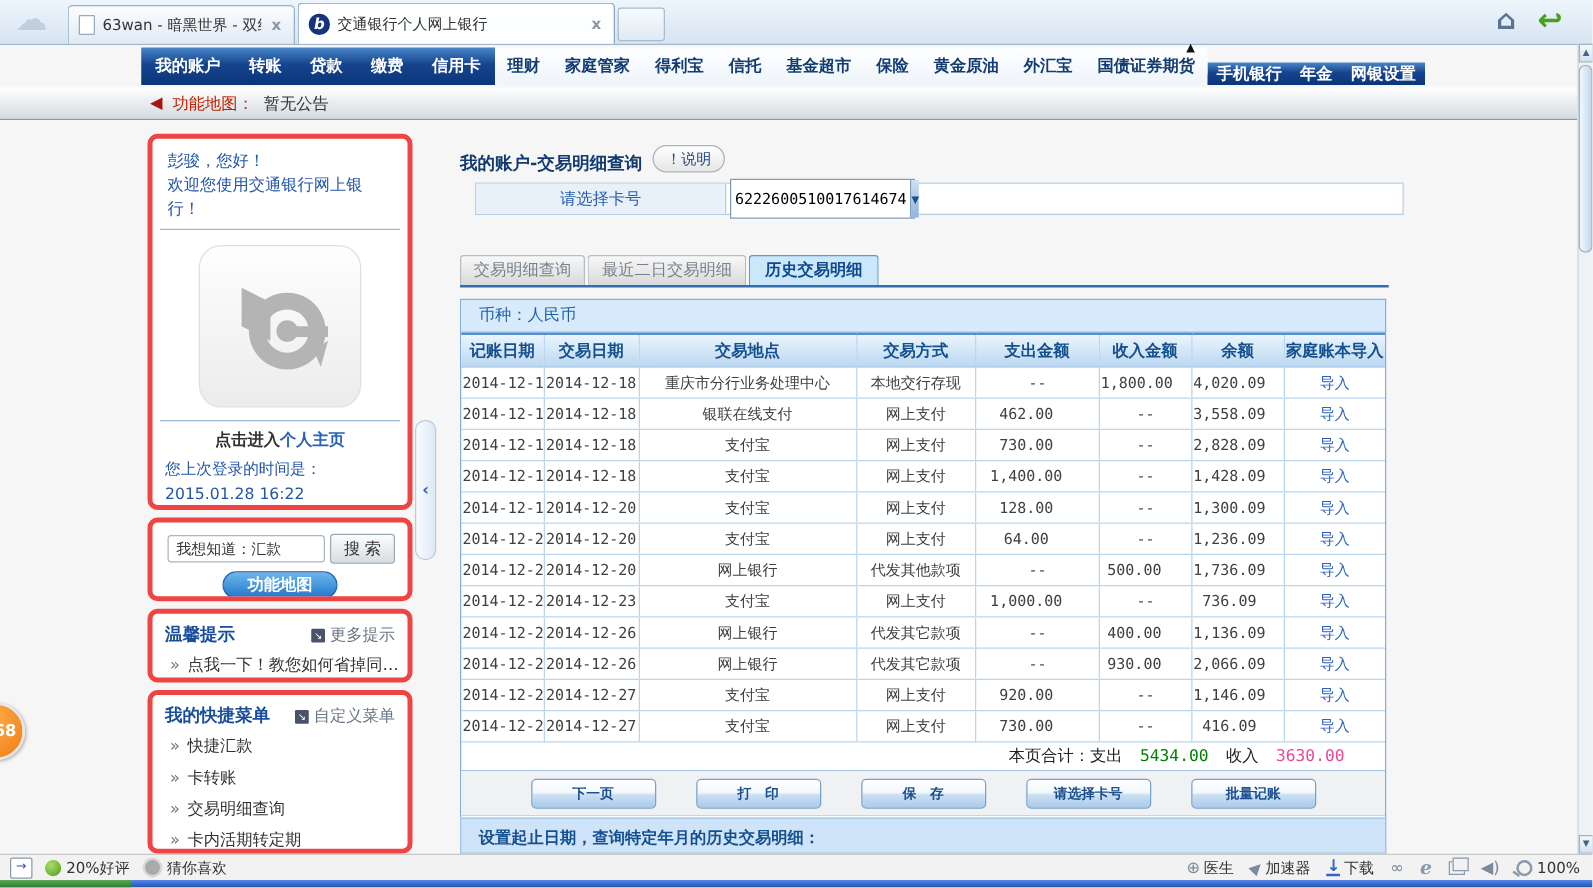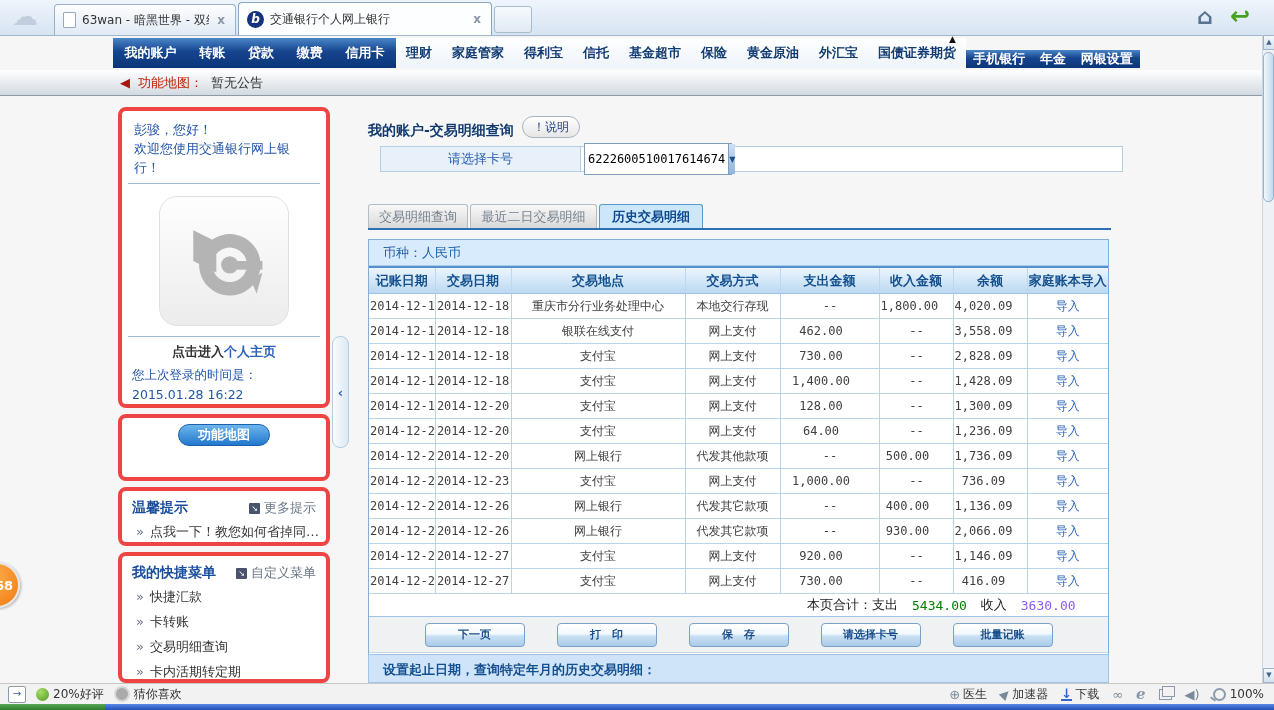--- a/index.html
+++ b/index.html
@@ -119,21 +119,21 @@
   table.grid td:first-child{border-left:none;}
   td.mono{font-family:"DejaVu Sans Mono",monospace;}
   td.col-out{color:#008000;text-align:right;padding-right:18px;}
   td.col-in{color:#dd1100;text-align:right;padding-right:18px;}
   td.col-bal{text-align:right;padding-right:14px;}
   td.dash{text-align:center;padding-right:0;}
   td .import-link{color:#2a62b8;cursor:pointer;}
   .summary-row{height:22px;border-bottom:1px solid #9fc4e8;display:flex;align-items:center;
     font-size:13px;color:#222;padding-left:438px;gap:14px;}
   .sum-out{color:#008000;font-family:"DejaVu Sans Mono",monospace;}
-  .sum-in{color:#8b5cf6;font-family:"DejaVu Sans Mono",monospace;}
+  .sum-in{color:#ec4899;font-family:"DejaVu Sans Mono",monospace;}
   .btn-row{height:35px;background:#f0f1f2;border-bottom:1px solid #c8d6e4;display:flex;
     align-items:center;justify-content:center;gap:32px;}
   .pbtn{min-width:100px;height:24px;border:1px solid #7aa2c8;border-radius:4px;color:#1a4e8c;
     font-weight:bold;font-size:11px;cursor:pointer;padding:0 10px;
     background:linear-gradient(#ffffff 0%,#f2f8fd 45%,#cadff2 55%,#a9cce9 100%);}
   .format-row{height:33px;display:flex;align-items:center;justify-content:center;gap:26px;background:#fff;}
   .format-label{font-size:13px;color:#222;}
   .radio-opt{display:flex;align-items:center;gap:5px;font-size:12px;color:#222;cursor:pointer;}
   .radio{width:13px;height:13px;border:1px solid #7a8a9a;border-radius:50%;background:#fff;position:relative;}
   .radio.checked::after{content:"";position:absolute;left:3px;top:3px;width:5px;height:5px;border-radius:50%;background:#2d7d2d;}
@@ -248,20 +248,24 @@
     <div class="homepage-line">
       <span>点击进入</span><span class="homepage-link">个人主页</span>
     </div>
     <div class="login-info">
       <div>您上次登录的时间是：2015.01.28 16:22</div>
       <div>您上次登录的IP是：123.150.179.102</div>
     </div>
   </div>
 
   <div class="sbox" id="sbox-search">
+    <div class="search-row">
+      <input class="search-input" value="我想知道：汇款" style="">
+      <button class="search-btn">搜 索</button>
+    </div>
     <button class="map-btn">功能地图</button>
   </div>
 
   <div class="sbox" id="sbox-tips">
     <div class="sbox-head">
       <span class="sbox-title">温馨提示</span>
       <span class="mini-sq">↘</span>
       <span class="sbox-headlink">更多提示</span>
     </div>
     <div class="q-item"><span class="chev">»</span><span>点我一下！教您如何省掉同…</span></div>

